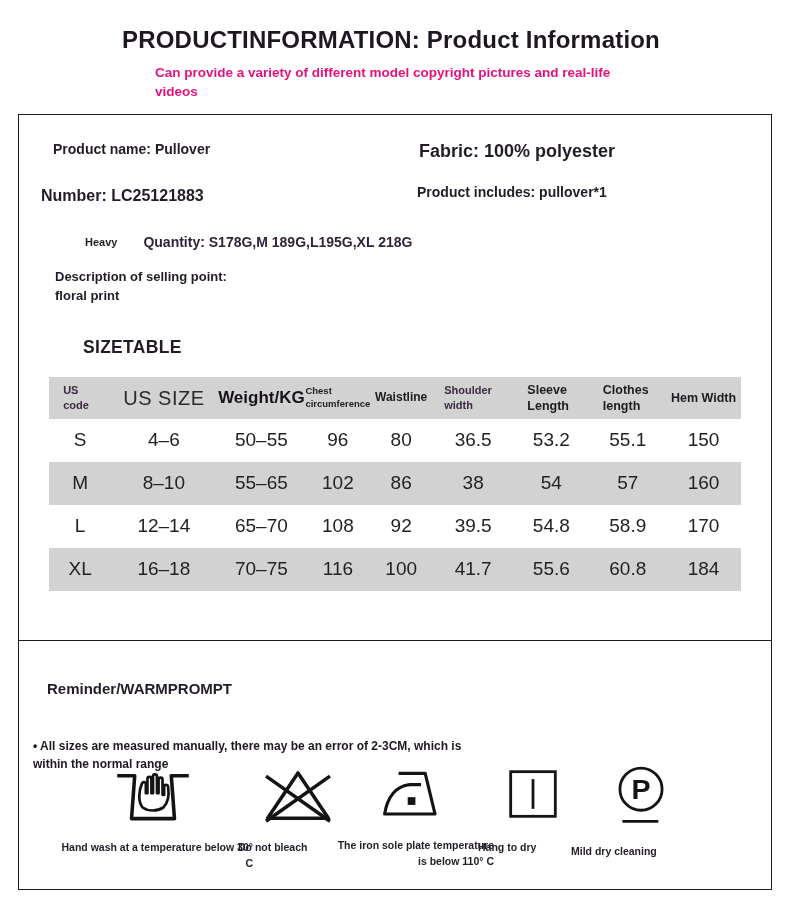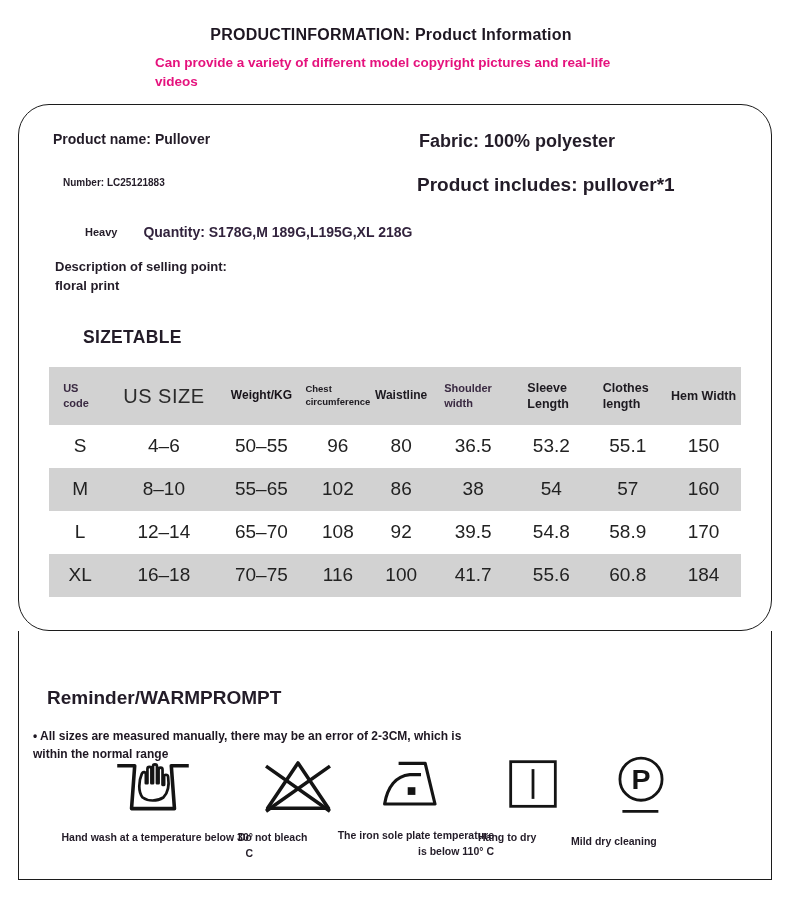--- a/index.html
+++ b/index.html
@@ -2,74 +2,74 @@
 <html><head>
 <meta charset="utf-8">
 <style>
   html,body{margin:0;padding:0;}
   body{
     width:790px;height:923px;background:#ffffff;position:relative;
     font-family:"Liberation Sans", sans-serif;color:#231c28;
     -webkit-font-smoothing:antialiased;
   }
   .page-title{
-    margin:26px 8px 0 0;text-align:center;font-size:16px;font-weight:bold;
+    margin:26px 8px 0 0;text-align:center;font-size:24px;font-weight:bold;
     color:#1e1722;letter-spacing:0.2px;
   }
   .subtitle{
     margin:10px 0 0 155px;width:500px;font-size:13.5px;font-weight:bold;
     color:#e5127d;line-height:1.4;
   }
   .box{
     box-sizing:border-box;border:1.5px solid #1c1c1c;margin-left:18px;width:754px;
     position:relative;background:#fff;
   }
-  .box1{margin-top:12px;height:527px;border-radius:31px;}
+  .box1{margin-top:12px;height:527px;}
   .box2{height:249px;border-top:none;}
   .abs{position:absolute;}
   .b{font-weight:bold;}
   .pname{left:34px;top:26px;font-size:14px;}
   .fabric{left:400px;top:26px;font-size:18px;}
-  .number{left:44px;top:72px;font-size:10px;}
-  .includes{left:398px;top:69px;font-size:19px;}
+  .number{left:22px;top:72px;font-size:16px;}
+  .includes{left:398px;top:69px;font-size:14px;}
   .heavyrow{left:34px;top:118px;padding-left:32px;}
   .heavy{font-size:11px;font-weight:bold;vertical-align:1px;}
   .quantity{font-size:14px;font-weight:bold;margin-left:26px;color:#32233d;}
   .desc{left:36px;top:152px;font-size:13px;line-height:19px;}
   .sizetable-h{left:28px;top:222px;font-size:17.5px;letter-spacing:0.3px;margin-left:36px;}
   
   .stable{left:30px;top:262px;width:692px;}
   .trow{
     display:grid;
     grid-template-columns:9% 15.2% 13% 9.1% 9.2% 11.6% 11% 11.1% 10.8%;
     height:43px;
   }
-  .trow.head{height:58px;background:#d2d2d2;}
+  .trow.head{height:42px;background:#d2d2d2;}
   .trow.stripe{background:#d2d2d2;}
   .tcell{
     display:flex;align-items:center;justify-content:center;
     font-size:19px;color:#222;line-height:1.2;
   }
   .hcell span{display:inline-block;text-align:left;line-height:1.3;}
   .h0{font-size:11px;font-weight:bold;color:#3a2a42;}
   .h0 span{width:34px;}
   .h1{font-size:20px;font-weight:400;color:#2b2b2b;letter-spacing:0.5px;}
-  .h2{font-size:12px;font-weight:bold;color:#171219;}
+  .h2{font-size:17px;font-weight:bold;color:#171219;}
   .h3{font-size:9.5px;font-weight:bold;color:#1d1a20;}
   .h3 span{width:72px;}
   .h4{font-size:12px;font-weight:bold;color:#1d1a20;}
   .h5{font-size:11px;font-weight:bold;color:#3a2a42;}
   .h5 span{width:58px;}
   .h6{font-size:12.5px;font-weight:bold;color:#1d1a20;}
   .h6 span{width:48px;}
   .h7{font-size:12.5px;font-weight:bold;color:#1d1a20;}
   .h7 span{width:50px;}
   .h8{font-size:12.5px;font-weight:bold;color:#1d1a20;}
   
-  .reminder-h{left:28px;top:56px;font-size:19px;}
+  .reminder-h{left:28px;top:39px;font-size:15px;}
   .note{left:14px;top:96px;width:436px;font-size:12px;font-weight:bold;line-height:1.5;color:#1e1722;}
   .care{position:absolute;top:122px;text-align:center;}
   .care svg{display:inline-block;}
   .care-label{
     margin-top:10px;font-size:10.5px;font-weight:bold;color:#231c28;line-height:1.55;
     text-align:left;
   }
   .care-label.left{text-align:right;}
   .c1{left:34px;width:200px;}
   .c2{left:219px;width:120px;}

